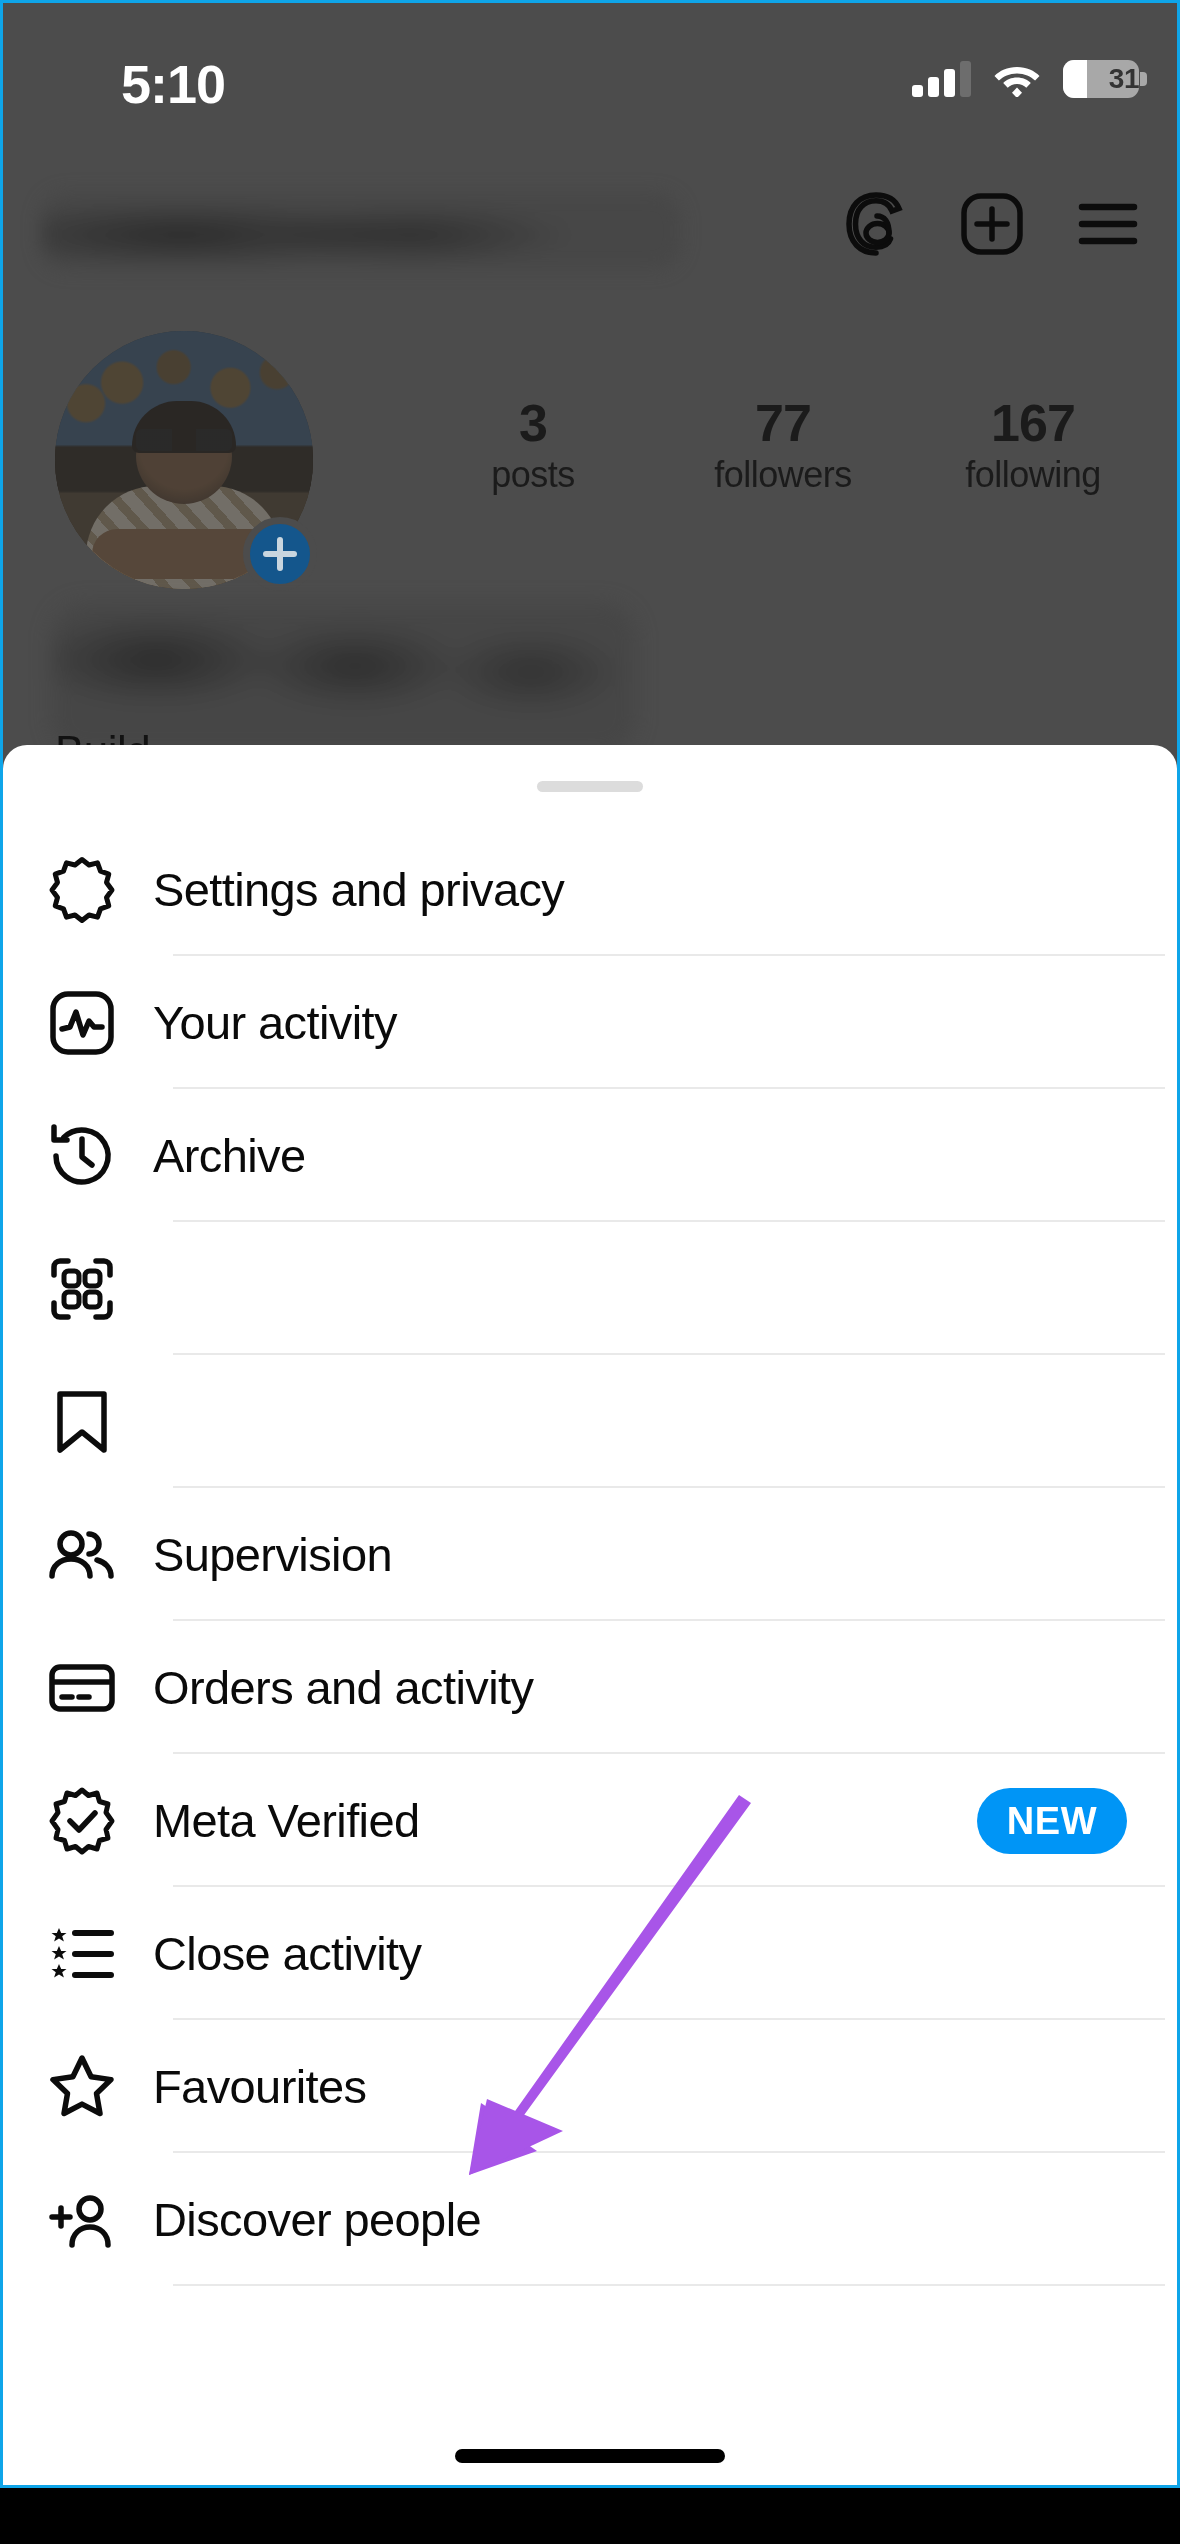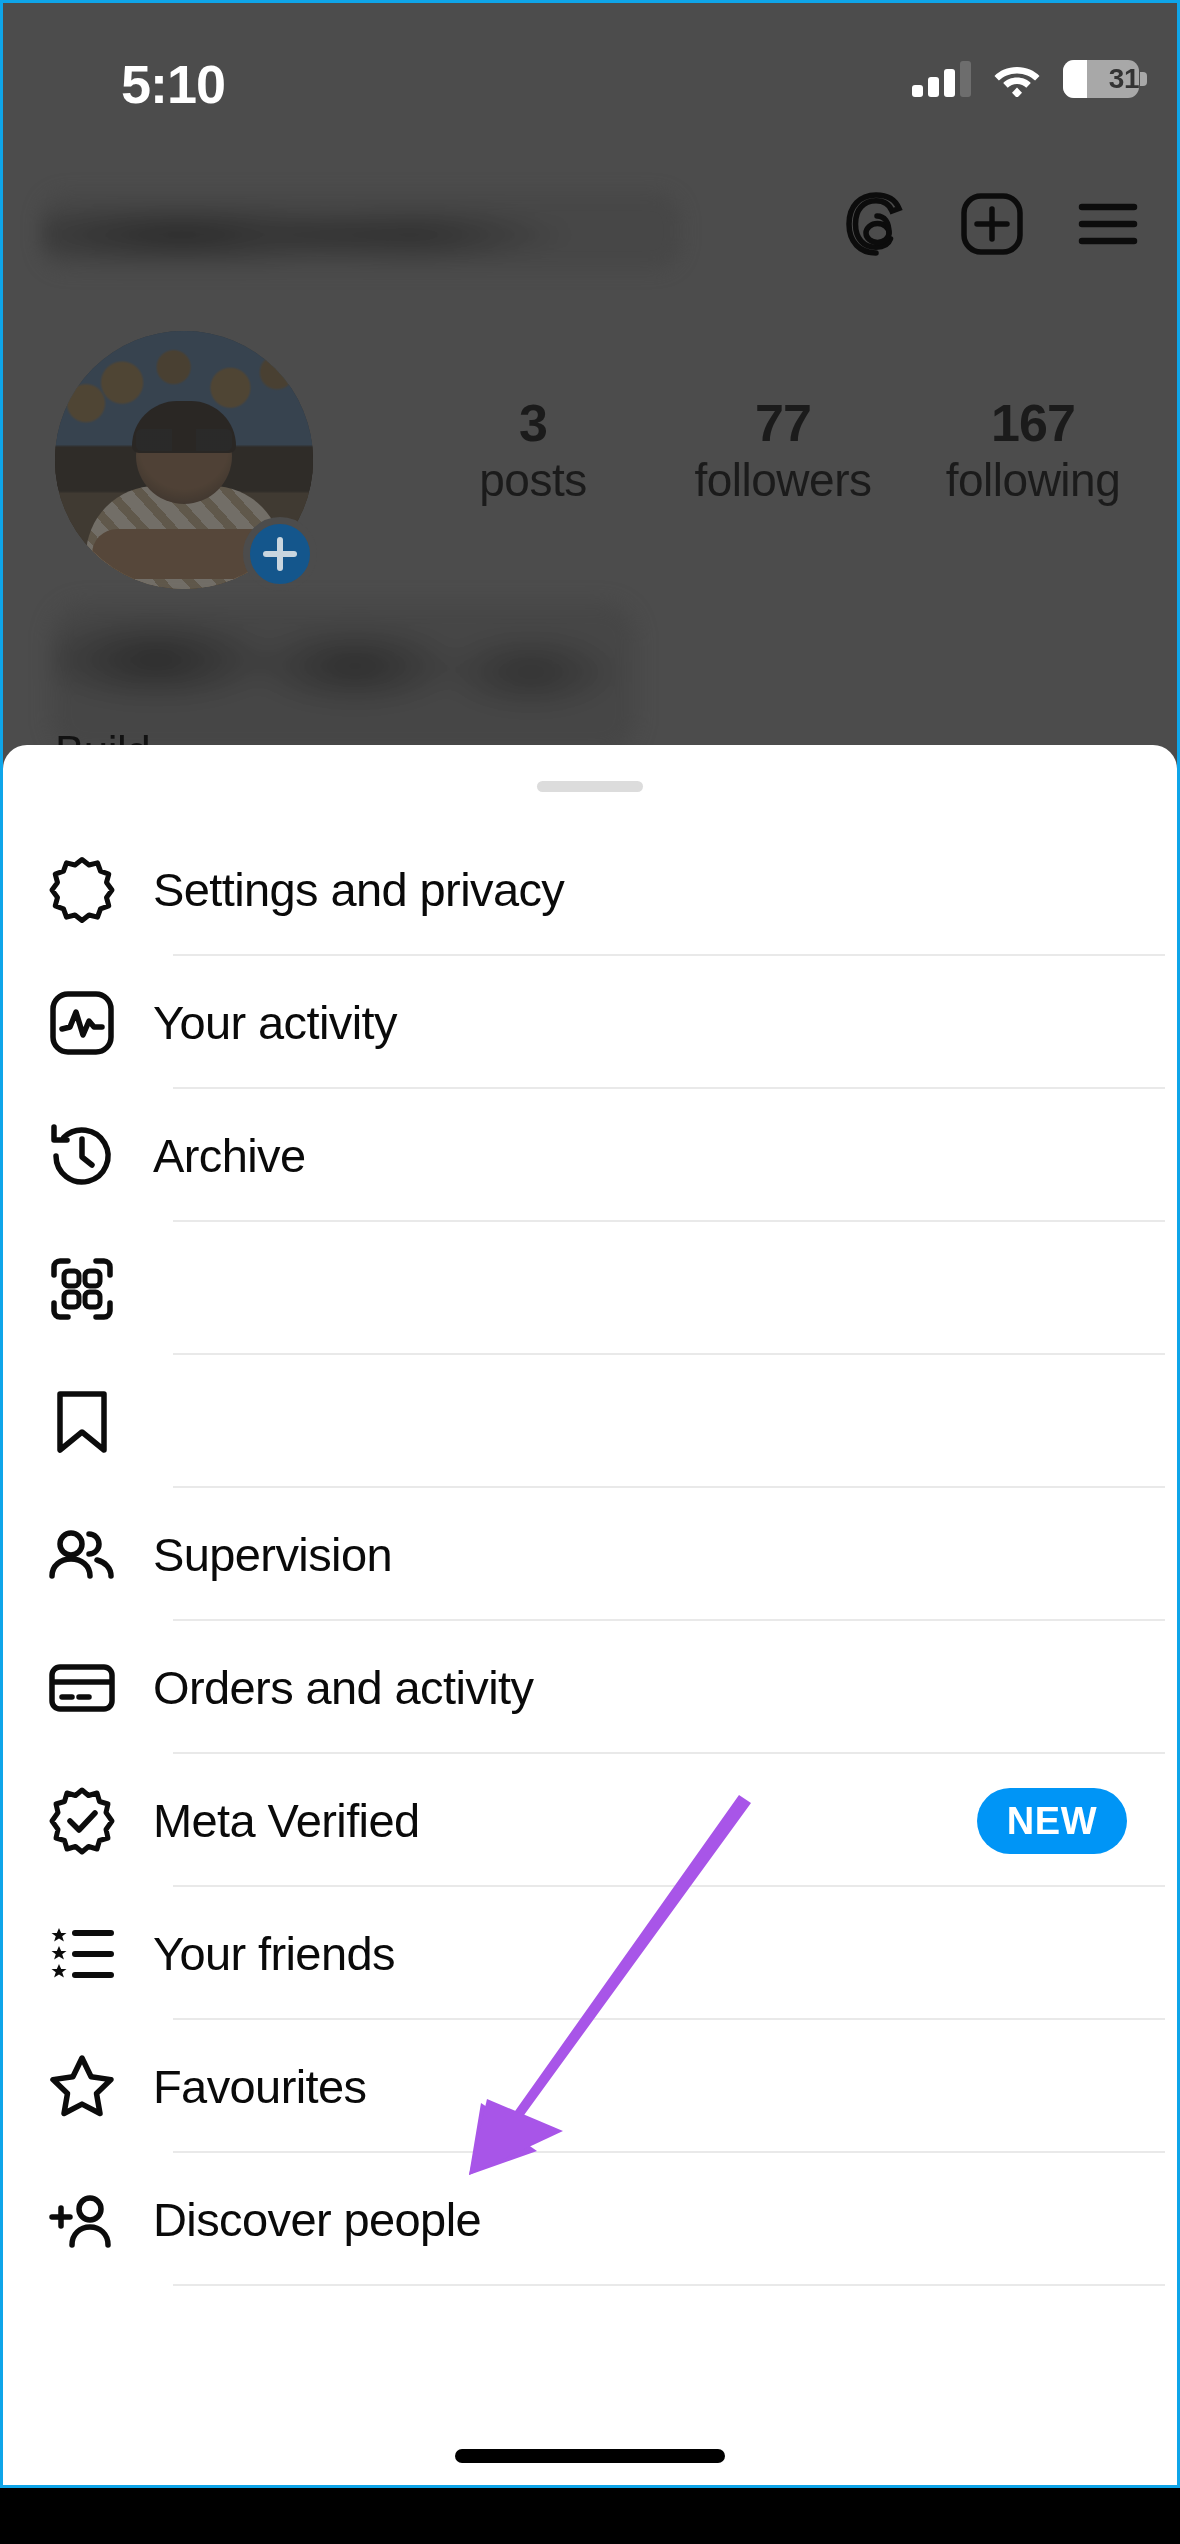--- a/index.html
+++ b/index.html
@@ -206,21 +206,21 @@
     justify-content: space-between;
     color: #1b1b1b;
   }
   .stat { text-align: center; width: 200px; }
   .stat .num {
     font-size: 52px; font-weight: 700;
     line-height: 1.1;
     letter-spacing: -1px;
   }
   .stat .lbl {
-    font-size: 46px;
+    font-size: 36px;
     line-height: 1.25;
     letter-spacing: -0.5px;
   }
 
   
   .bio-blur {
     position: absolute;
     left: 48px; top: 600px;
     width: 585px; height: 150px;
     border-radius: 34px;
@@ -501,21 +501,21 @@
 
       <div class="menu-row">
         <span class="row-icon">
           <svg width="74" height="74" viewBox="0 0 74 74">
             <path d="M14 11l2.2 5h5.3l-4.3 3.3 1.7 5.3L14 21.4 9.1 24.6l1.7-5.3L6.5 16h5.3z" fill="#0c0c0c"></path>
             <path d="M14 29l2.2 5h5.3l-4.3 3.3 1.7 5.3L14 39.4 9.1 42.6l1.7-5.3L6.5 34h5.3z" fill="#0c0c0c"></path>
             <path d="M14 47l2.2 5h5.3l-4.3 3.3 1.7 5.3L14 57.4 9.1 60.6l1.7-5.3L6.5 52h5.3z" fill="#0c0c0c"></path>
             <path d="M30 16h36M30 37h36M30 58h36" stroke="#0c0c0c" stroke-width="6" stroke-linecap="round"></path>
           </svg>
         </span>
-        <span class="row-label">Your friends</span>
+        <span class="row-label">Close activity</span>
         <span class="divider"></span>
       </div>
 
       <div class="menu-row">
         <span class="row-icon">
           <svg width="74" height="74" viewBox="0 0 74 74">
             <path d="M37 8l9.1 18.8L66 29.6 51.5 43.5 55 63.5 37 54.1 19 63.5l3.5-20L8 29.6l19.9-2.8z" fill="none" stroke="#0c0c0c" stroke-width="5.5" stroke-linejoin="round"></path>
           </svg>
         </span>
         <span class="row-label">Favourites</span>

